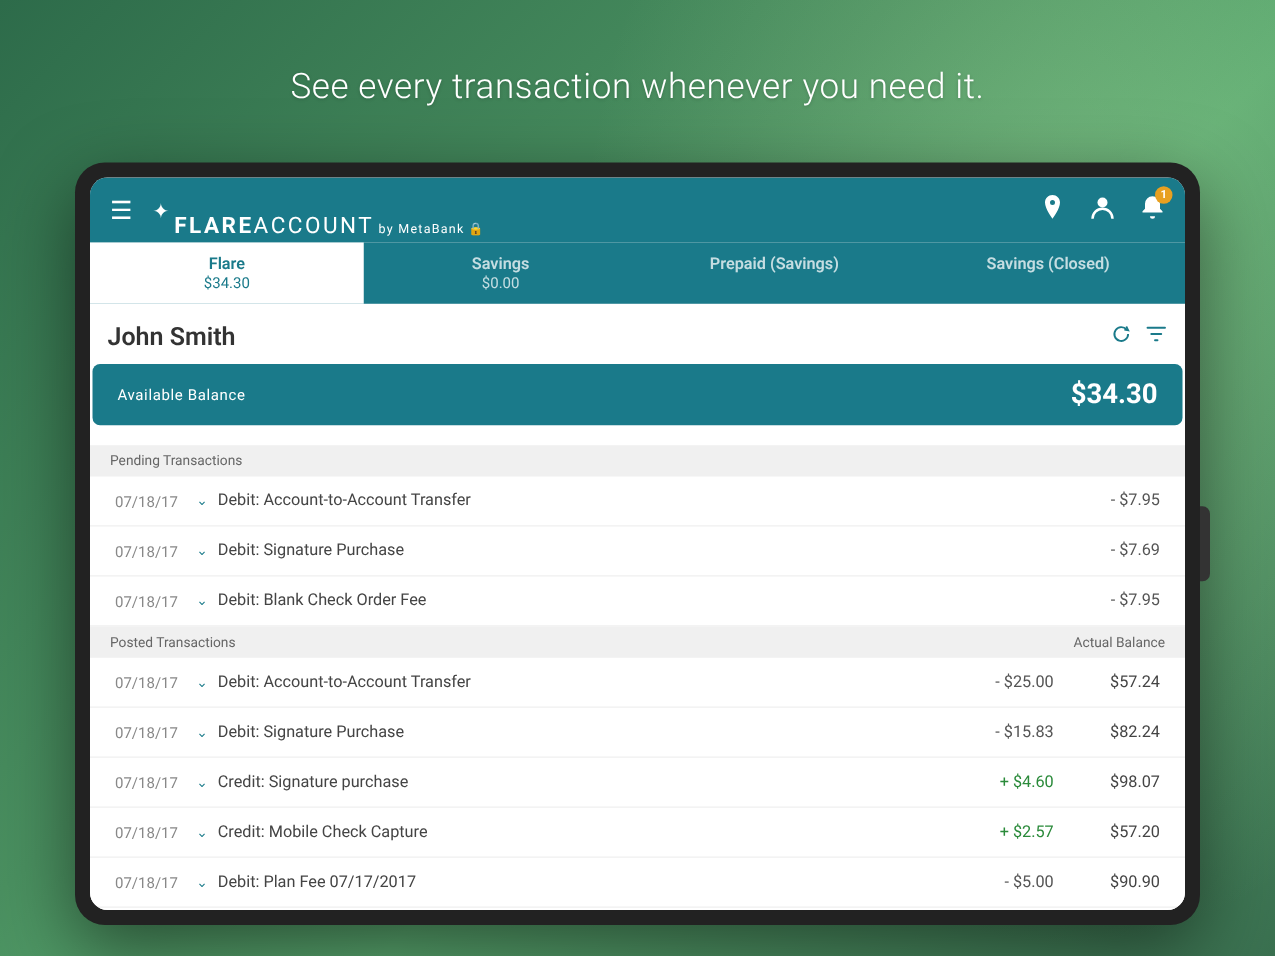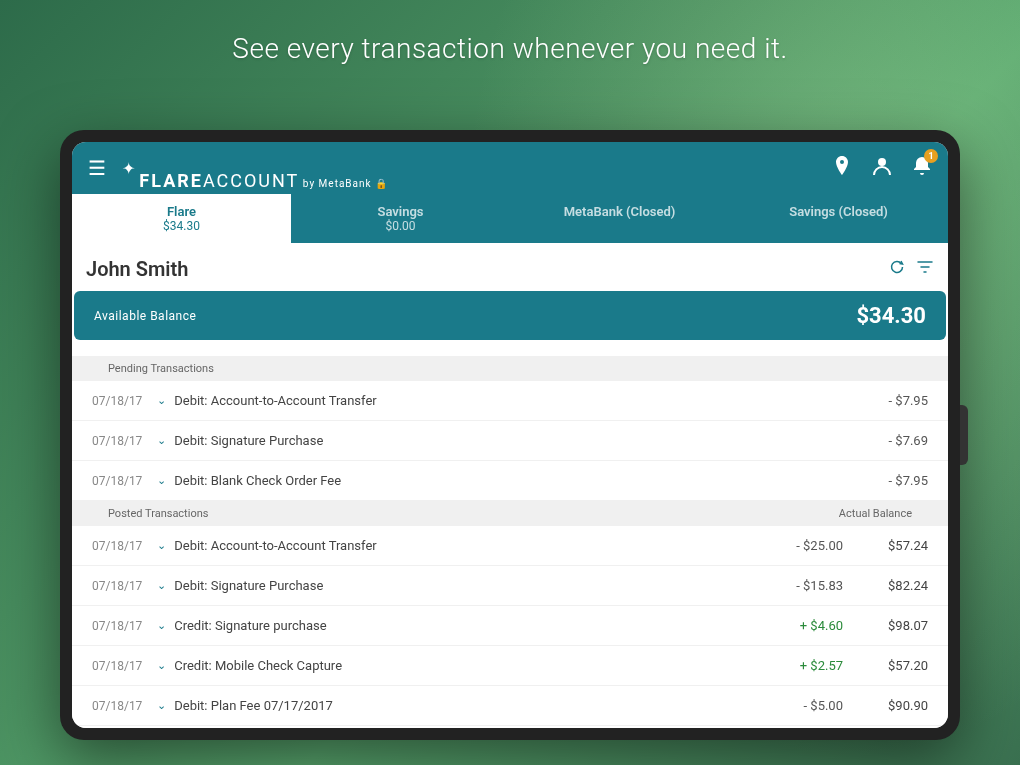--- a/index.html
+++ b/index.html
@@ -25,21 +25,21 @@
       right: 0;
       top: 0;
       width: 55%;
       height: 100%;
       background: radial-gradient(ellipse at 70% 30%, rgba(180,220,160,0.3) 0%, transparent 70%);
       z-index: 0;
     }
 
     .headline {
       position: absolute;
-      top: 32px;
+      top: 52px;
       left: 0;
       right: 0;
       text-align: center;
       color: white;
       font-size: 28px;
       font-weight: 300;
       letter-spacing: 0.5px;
       z-index: 2;
       text-shadow: 0 1px 3px rgba(0,0,0,0.2);
     }
@@ -220,21 +220,21 @@
 
     .balance-amount {
       color: white;
       font-size: 22px;
       font-weight: 700;
     }
 
     
     .section-header {
       background: #f0f0f0;
-      padding: 6px 36px;
+      padding: 6px 16px;
       font-size: 11px;
       color: #666;
       display: flex;
       justify-content: space-between;
     }
 
     .transaction-row {
       display: flex;
       align-items: center;
       padding: 12px 20px;
@@ -336,21 +336,21 @@
     <div class="account-tabs">
       <div class="account-tab active">
         <span class="tab-name">Flare</span>
         <span class="tab-amount">$34.30</span>
       </div>
       <div class="account-tab">
         <span class="tab-name">Savings</span>
         <span class="tab-amount">$0.00</span>
       </div>
       <div class="account-tab">
-        <span class="tab-name">MetaBank (Closed)</span>
+        <span class="tab-name">Prepaid (Savings)</span>
       </div>
       <div class="account-tab">
         <span class="tab-name">Savings (Closed)</span>
       </div>
     </div>
 
     <div class="content-area">
 
       <div class="user-row">
         <span class="user-name">John Smith</span>

